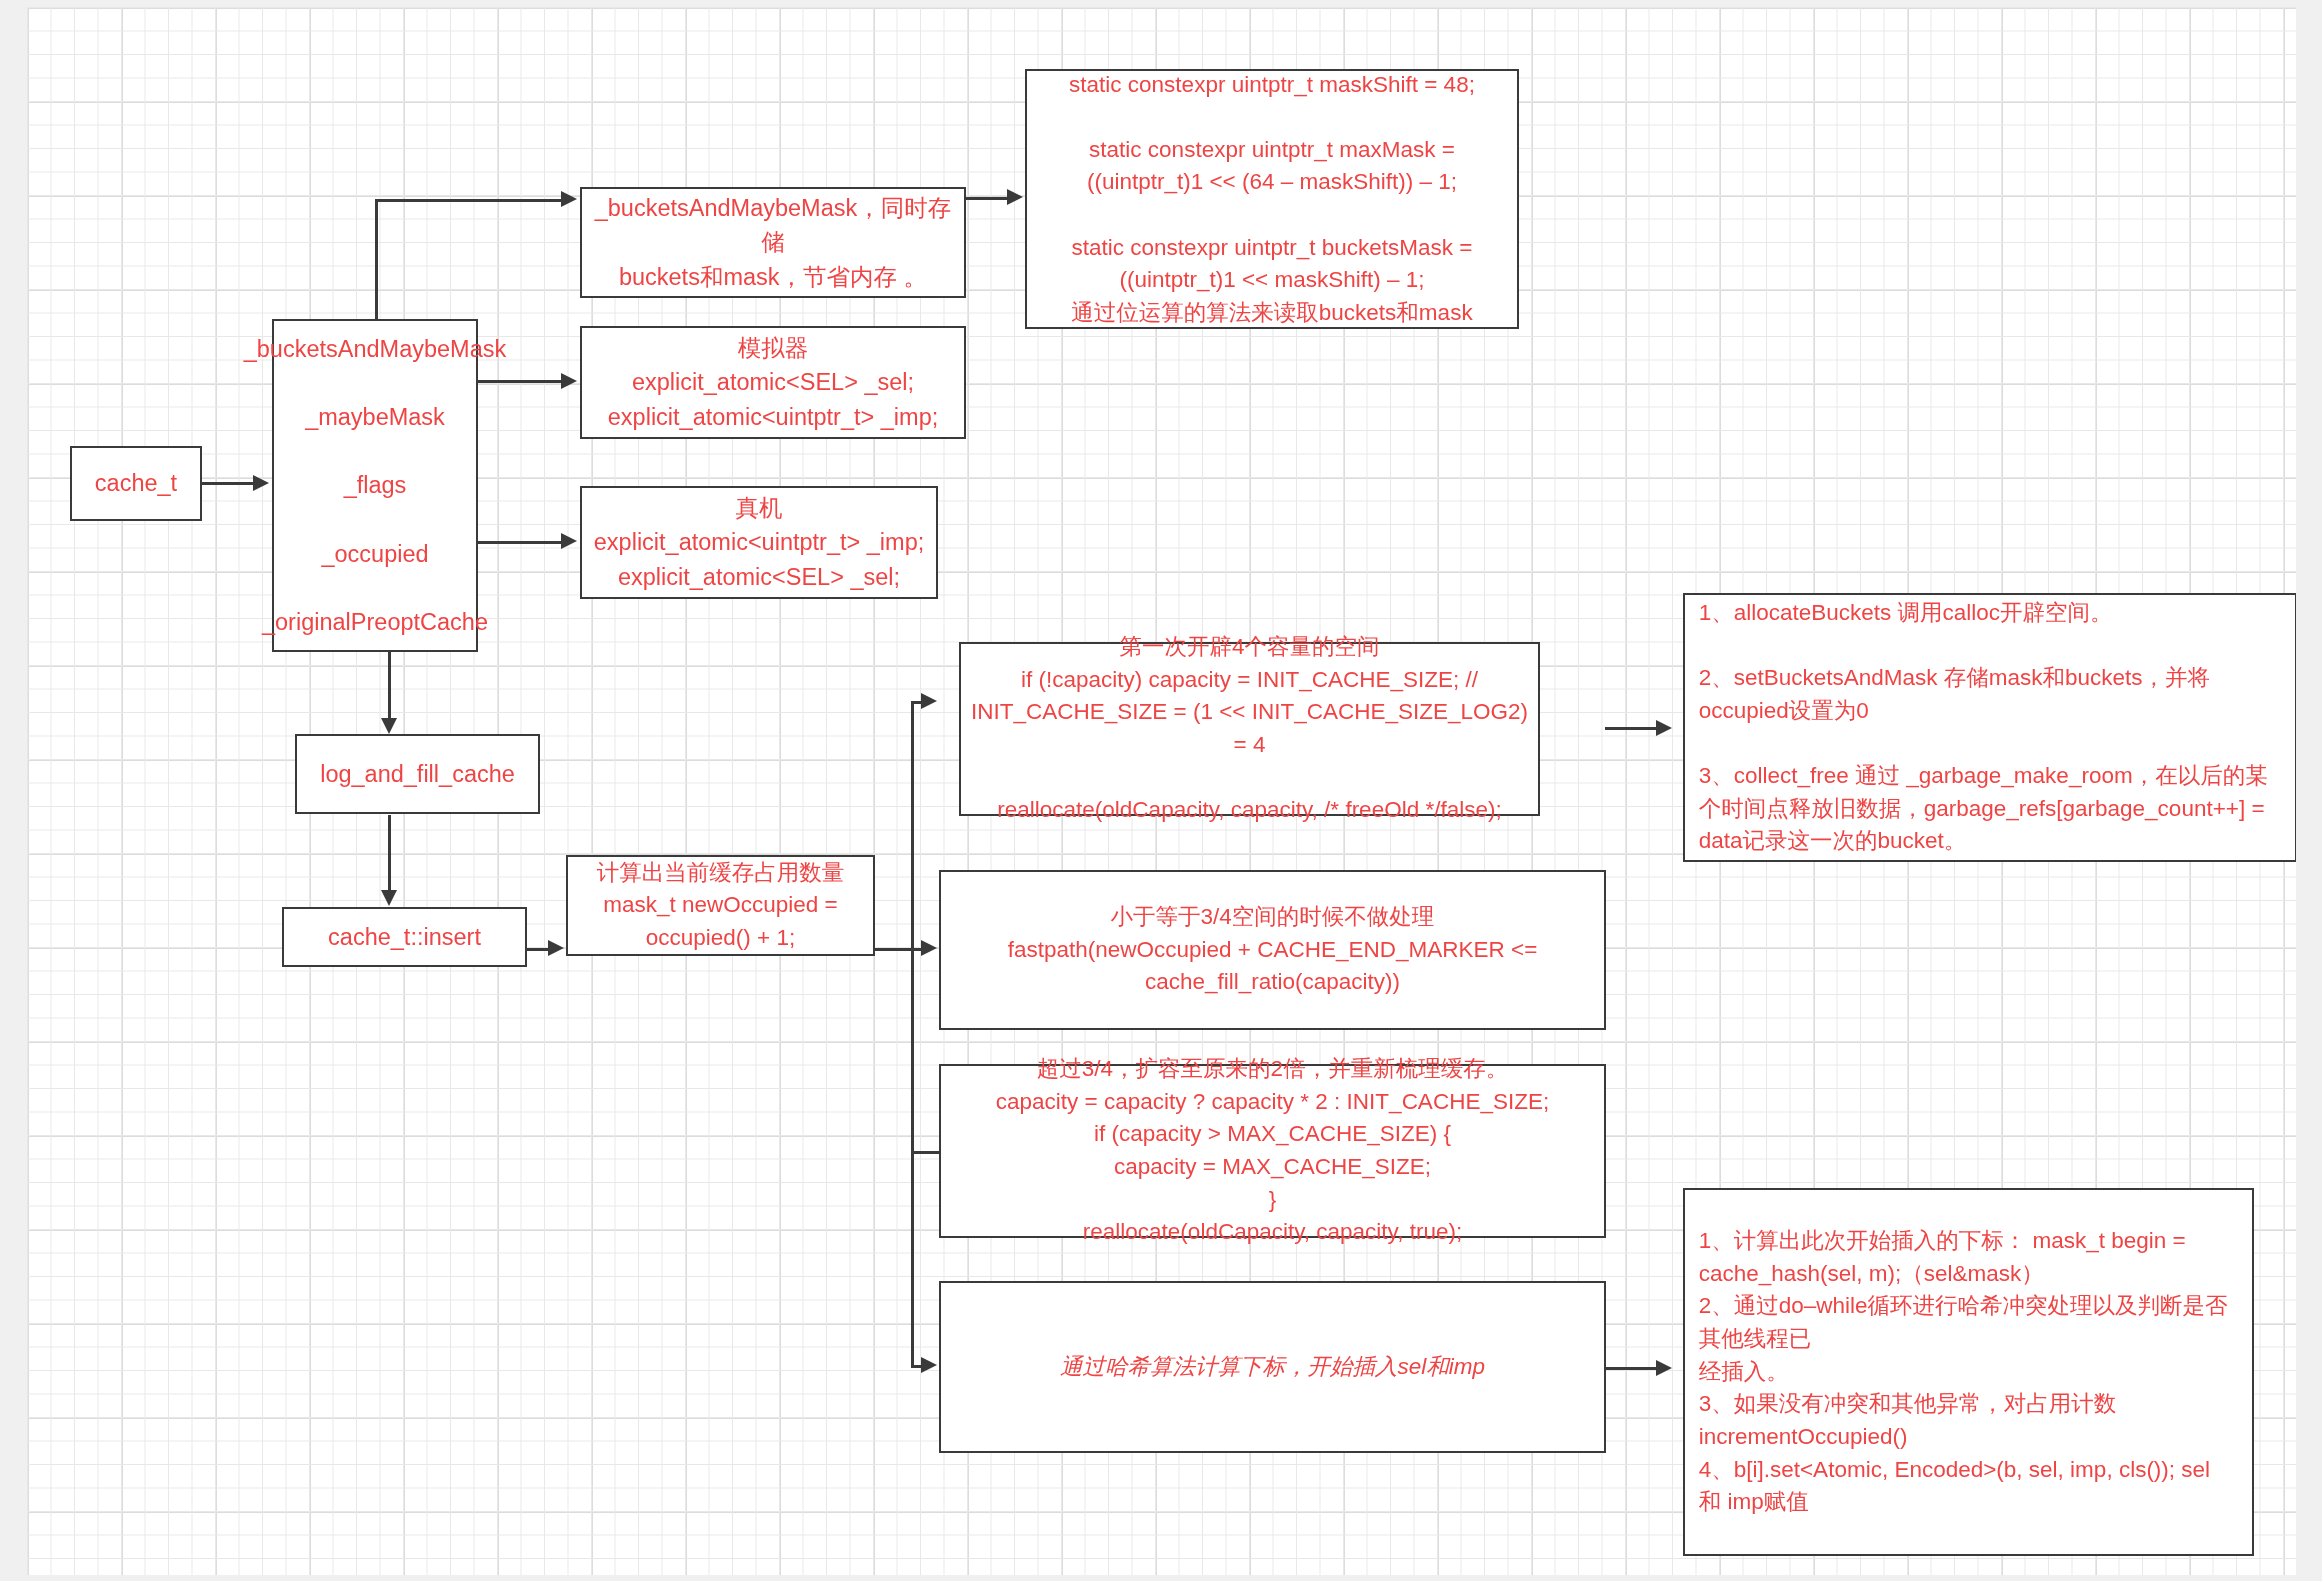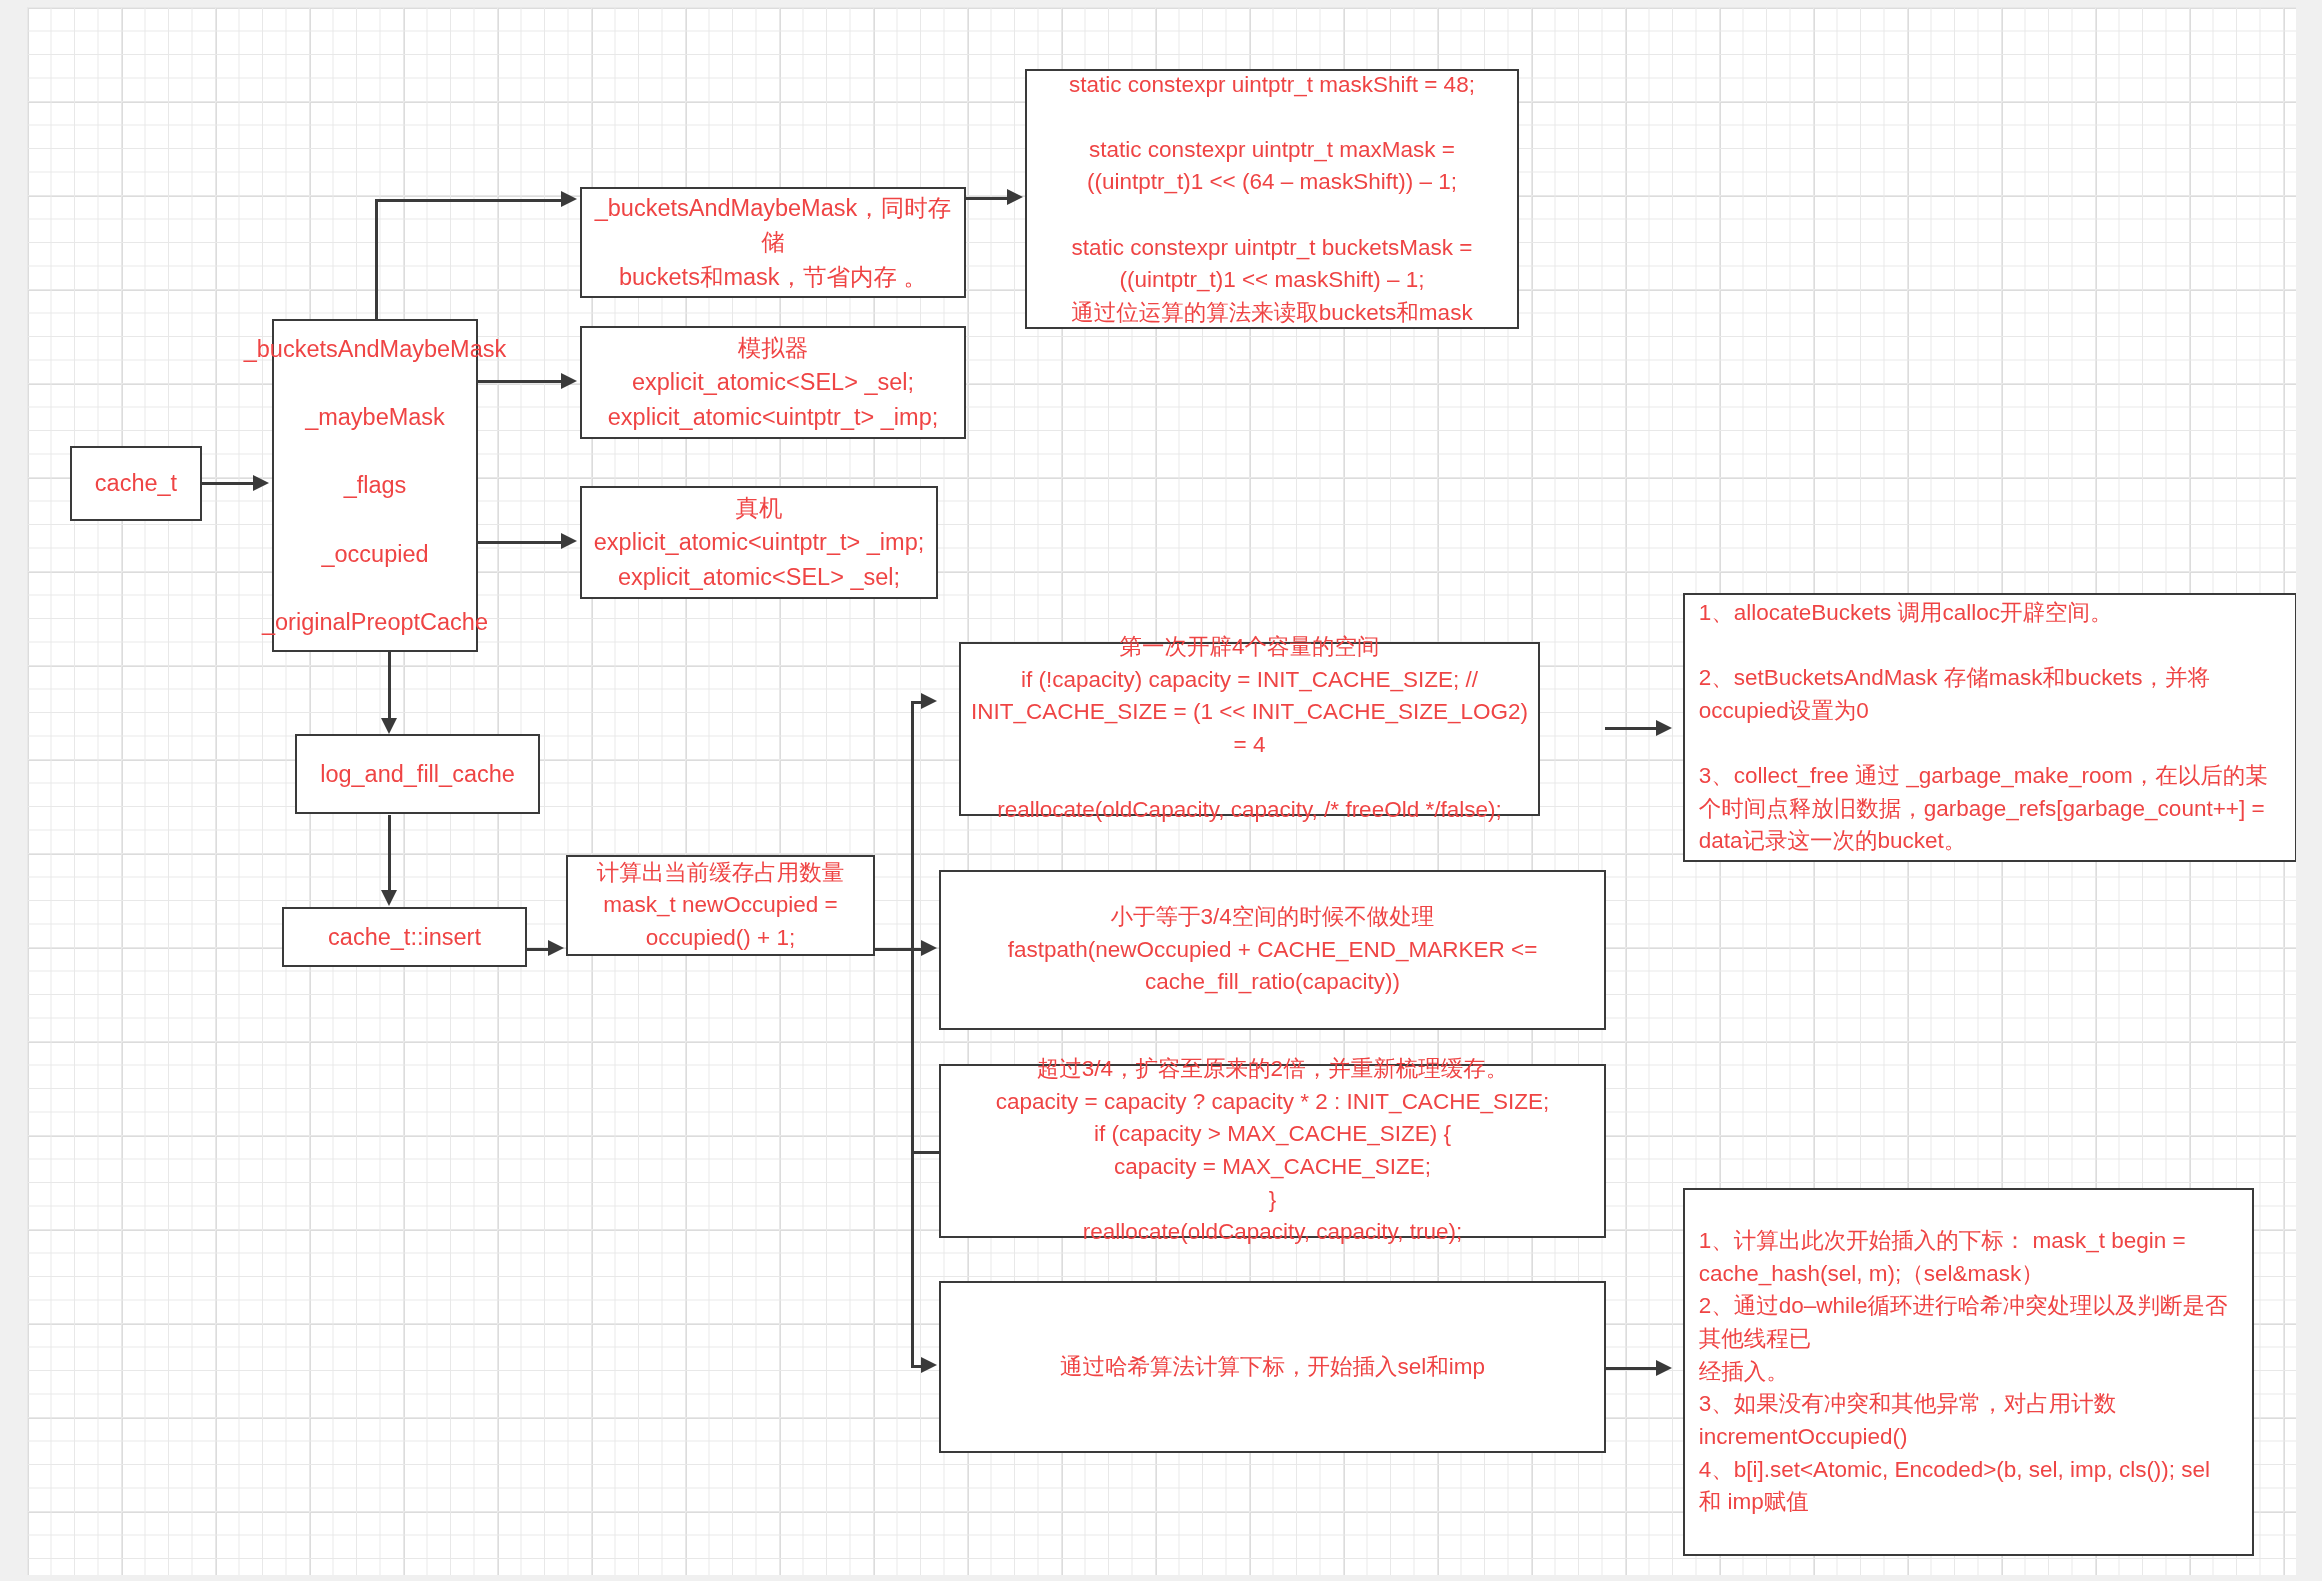--- a/index.html
+++ b/index.html
@@ -143,21 +143,21 @@
 fastpath(newOccupied + CACHE_END_MARKER &lt;=
 cache_fill_ratio(capacity))</div>
 
     <div class="node fs23" style="left:912px; top:1057px; width:667px; height:174px;">超过3/4，扩容至原来的2倍，并重新梳理缓存。
 capacity = capacity ? capacity * 2 : INIT_CACHE_SIZE;
 if (capacity &gt; MAX_CACHE_SIZE) {
 capacity = MAX_CACHE_SIZE;
 }
 reallocate(oldCapacity, capacity, true);</div>
 
-    <div class="node fs23" style="left:912px; top:1274px; width:667px; height:172px;">通过哈希算法计算下标，开始插入sel和imp</div>
+    <div class="node fs23" style="left:912px; top:1274px; width:667px; height:172px;font-style:italic;">通过哈希算法计算下标，开始插入sel和imp</div>
 
     <div class="node fs23 left-align" style="left:1656px; top:1181px; width:571px; height:368px;">1、计算出此次开始插入的下标：   mask_t begin =
 cache_hash(sel, m);（sel&amp;mask）
 2、通过do–while循环进行哈希冲突处理以及判断是否其他线程已
 经插入。
 3、如果没有冲突和其他异常，对占用计数incrementOccupied()
 4、b[i].set&lt;Atomic, Encoded&gt;(b, sel, imp, cls()); sel 和 imp赋值</div>
 
     <div class="h-line" style="left:175px; top:475px; width:51px;"></div>
     <div class="arrow-r" style="left:226px; top:468px;"></div>

